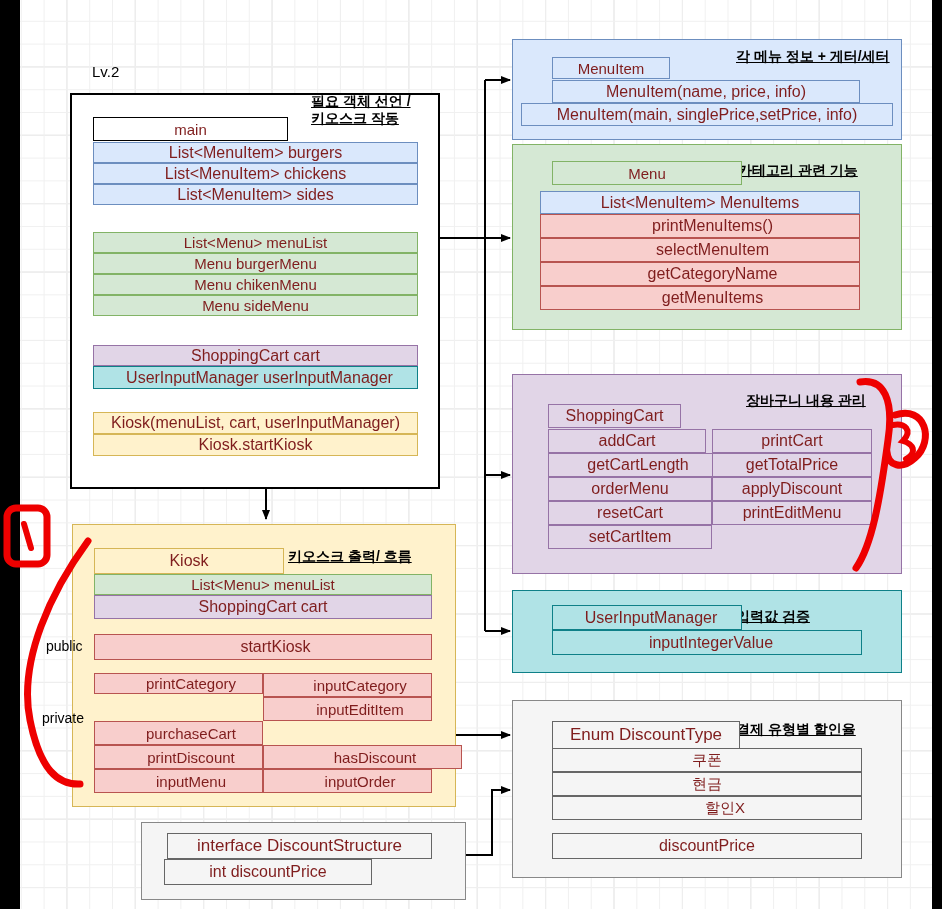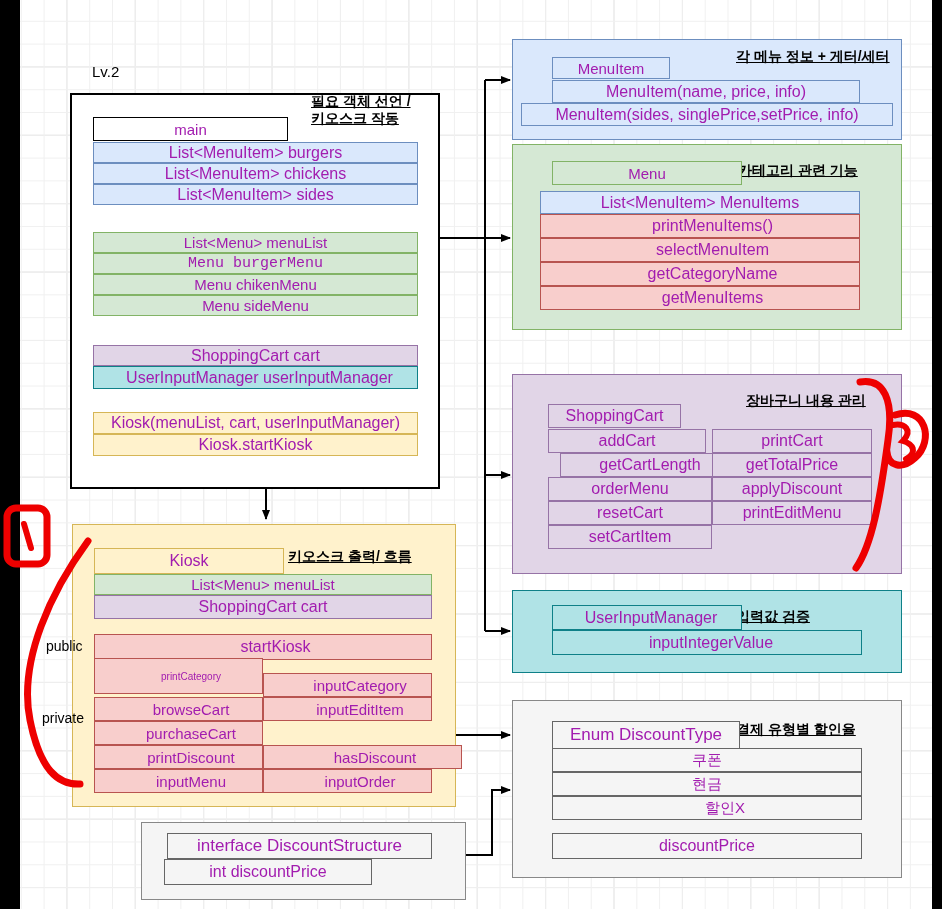--- a/index.html
+++ b/index.html
@@ -19,21 +19,21 @@
     background-size:22.8px 22.8px,22.8px 22.8px,68.4px 68.4px,68.4px 68.4px;
     background-position:-2px -2px,-2px -2px,-2px -2px,-2px -2px;
   }
   .edge-bar{position:absolute;top:0;height:909px;background:#000000;}
   .edge-left{left:0;width:20px;}
   .edge-right{left:932px;width:10px;}
 
   .box{position:absolute;box-sizing:border-box;}
   .row{
     box-sizing:border-box;display:flex;align-items:center;justify-content:center;
-    text-align:center;white-space:nowrap;color:#a21caf;
+    text-align:center;white-space:nowrap;color:#7f1d1d;
   }
 
   
   .c-blue   {background:#dae8fc;border:1px solid #6c8ebf;}
   .c-green  {background:#d5e8d4;border:1px solid #82b366;}
   .c-purple {background:#e1d5e7;border:1px solid #9673a6;}
   .c-teal   {background:#b0e3e6;border:1px solid #0e8088;padding-left:8px;}
   .c-yellow {background:#fff2cc;border:1px solid #d6b656;}
   .c-pink   {background:#f8cecc;border:1px solid #b85450;padding-left:25px;}
   .c-gray   {background:#f5f5f5;border:1px solid #666666;}
@@ -93,71 +93,70 @@
     <div>필요 객체 선언 /</div>
     <div>키오스크 작동</div>
   </div>
   <div class="row c-blue" style="position:absolute;left:93px;top:142px;width:325px;height:21px;font-size:16px;">List&lt;MenuItem&gt; burgers</div>
 
   <div class="row c-white" style="position:absolute;left:93px;top:117px;width:195px;height:24px;font-size:15px;">main</div>
   <div class="row c-blue" style="position:absolute;left:93px;top:163px;width:325px;height:21px;font-size:16px;">List&lt;MenuItem&gt; chickens</div>
   <div class="row c-blue" style="position:absolute;left:93px;top:184px;width:325px;height:21px;font-size:16px;">List&lt;MenuItem&gt; sides</div>
 
   <div class="row c-green" style="position:absolute;left:93px;top:232px;width:325px;height:21px;font-size:15px;">List&lt;Menu&gt; menuList</div>
-  <div class="row c-green" style="position:absolute;left:93px;top:253px;width:325px;height:21px;font-size:15px;font-family:Liberation Mono, monospace;">Menu burgerMenu</div>
+  <div class="row c-green" style="position:absolute;left:93px;top:253px;width:325px;height:21px;font-size:15px;">Menu burgerMenu</div>
   <div class="row c-green" style="position:absolute;left:93px;top:274px;width:325px;height:21px;font-size:15px;">Menu chikenMenu</div>
   <div class="row c-green" style="position:absolute;left:93px;top:295px;width:325px;height:21px;font-size:15px;">Menu sideMenu</div>
 
   <div class="row c-purple" style="position:absolute;left:93px;top:345px;width:325px;height:21px;font-size:16px;">ShoppingCart cart</div>
   <div class="row c-teal" style="position:absolute;left:93px;top:366px;width:325px;height:23px;font-size:16px;">UserInputManager userInputManager</div>
 
   <div class="row c-yellow" style="position:absolute;left:93px;top:412px;width:325px;height:22px;font-size:16px;">Kiosk(menuList, cart, userInputManager)</div>
   <div class="row c-yellow" style="position:absolute;left:93px;top:434px;width:325px;height:22px;font-size:16px;">Kiosk.startKiosk</div>
 
   <div class="box panel-yellow" style="left:72px;top:524px;width:384px;height:283px;"></div>
   <div class="note" style="left:288px;top:548px;">키오스크 출력/ 흐름</div>
   <div class="row c-yellow" style="position:absolute;left:94px;top:548px;width:190px;height:26px;font-size:16px;">Kiosk</div>
   <div class="row c-green" style="position:absolute;left:94px;top:574px;width:338px;height:21px;font-size:15px;">List&lt;Menu&gt; menuList</div>
   <div class="row c-purple" style="position:absolute;left:94px;top:595px;width:338px;height:24px;font-size:16px;">ShoppingCart cart</div>
 
   <div class="acc" style="left:46px;top:638px;">public</div>
   <div class="row c-pink" style="position:absolute;left:94px;top:634px;width:338px;height:26px;font-size:16px;">startKiosk</div>
 
   <div class="acc" style="left:42px;top:710px;">private</div>
-  <div class="row c-pink" style="position:absolute;left:94px;top:658px;width:169px;height:36px;font-size:10px;">printCategory</div>
+  <div class="row c-pink" style="position:absolute;left:94px;top:673px;width:169px;height:21px;font-size:15px;">printCategory</div>
   <div class="row c-pink" style="position:absolute;left:263px;top:673px;width:169px;height:24px;font-size:15px;">inputCategory</div>
-  <div class="row c-pink" style="position:absolute;left:94px;top:697px;width:169px;height:24px;font-size:15px;">browseCart</div>
   <div class="row c-pink" style="position:absolute;left:263px;top:697px;width:169px;height:24px;font-size:15px;">inputEditItem</div>
   <div class="row c-pink" style="position:absolute;left:94px;top:721px;width:169px;height:24px;font-size:15px;">purchaseCart</div>
   <div class="row c-pink" style="position:absolute;left:94px;top:745px;width:169px;height:24px;font-size:15px;">printDiscount</div>
   <div class="row c-pink" style="position:absolute;left:263px;top:745px;width:199px;height:24px;font-size:15px;">hasDiscount</div>
   <div class="row c-pink" style="position:absolute;left:94px;top:769px;width:169px;height:24px;font-size:15px;">inputMenu</div>
   <div class="row c-pink" style="position:absolute;left:263px;top:769px;width:169px;height:24px;font-size:15px;">inputOrder</div>
 
   <div class="box panel-blue" style="left:512px;top:39px;width:390px;height:101px;"></div>
   <div class="note" style="left:736px;top:48px;">각 메뉴 정보 + 게터/세터</div>
   <div class="row c-blue" style="position:absolute;left:552px;top:57px;width:118px;height:22px;font-size:15px;">MenuItem</div>
   <div class="row c-blue" style="position:absolute;left:552px;top:80px;width:308px;height:23px;font-size:16px;">MenuItem(name, price, info)</div>
-  <div class="row c-blue" style="position:absolute;left:521px;top:103px;width:372px;height:23px;font-size:16px;">MenuItem(sides, singlePrice,setPrice, info)</div>
+  <div class="row c-blue" style="position:absolute;left:521px;top:103px;width:372px;height:23px;font-size:16px;">MenuItem(main, singlePrice,setPrice, info)</div>
 
   <div class="box panel-green" style="left:512px;top:144px;width:390px;height:186px;"></div>
   <div class="note" style="left:738px;top:162px;">카테고리 관련 기능</div>
   <div class="row c-green" style="position:absolute;left:552px;top:161px;width:190px;height:24px;font-size:15px;">Menu</div>
   <div class="row c-blue" style="position:absolute;left:540px;top:191px;width:320px;height:23px;font-size:16px;">List&lt;MenuItem&gt; MenuItems</div>
   <div class="row c-pink" style="position:absolute;left:540px;top:214px;width:320px;height:24px;font-size:16px;">printMenuItems()</div>
   <div class="row c-pink" style="position:absolute;left:540px;top:238px;width:320px;height:24px;font-size:16px;">selectMenuItem</div>
   <div class="row c-pink" style="position:absolute;left:540px;top:262px;width:320px;height:24px;font-size:16px;">getCategoryName</div>
   <div class="row c-pink" style="position:absolute;left:540px;top:286px;width:320px;height:24px;font-size:16px;">getMenuItems</div>
 
   <div class="box panel-purple" style="left:512px;top:374px;width:390px;height:200px;"></div>
   <div class="note" style="left:746px;top:392px;">장바구니 내용 관리</div>
   <div class="row c-purple" style="position:absolute;left:548px;top:404px;width:133px;height:24px;font-size:16px;">ShoppingCart</div>
   <div class="row c-purple" style="position:absolute;left:548px;top:429px;width:158px;height:24px;font-size:16px;">addCart</div>
   <div class="row c-purple" style="position:absolute;left:712px;top:429px;width:160px;height:24px;font-size:16px;">printCart</div>
-  <div class="row c-purple" style="position:absolute;left:548px;top:453px;width:180px;height:24px;font-size:16px;margin-left:12px;">getCartLength</div>
+  <div class="row c-purple" style="position:absolute;left:548px;top:453px;width:180px;height:24px;font-size:16px;">getCartLength</div>
   <div class="row c-purple" style="position:absolute;left:712px;top:453px;width:160px;height:24px;font-size:16px;">getTotalPrice</div>
   <div class="row c-purple" style="position:absolute;left:712px;top:477px;width:160px;height:24px;font-size:16px;">applyDiscount</div>
   <div class="row c-purple" style="position:absolute;left:548px;top:477px;width:164px;height:24px;font-size:16px;">orderMenu</div>
   <div class="row c-purple" style="position:absolute;left:548px;top:501px;width:164px;height:24px;font-size:16px;">resetCart</div>
   <div class="row c-purple" style="position:absolute;left:712px;top:501px;width:160px;height:24px;font-size:16px;">printEditMenu</div>
   <div class="row c-purple" style="position:absolute;left:548px;top:525px;width:164px;height:24px;font-size:16px;">setCartItem</div>
 
   <div class="box panel-teal" style="left:512px;top:590px;width:390px;height:83px;"></div>
   <div class="note" style="left:736px;top:608px;">입력값 검증</div>
   <div class="row c-teal" style="position:absolute;left:552px;top:605px;width:190px;height:25px;font-size:16px;">UserInputManager</div>

